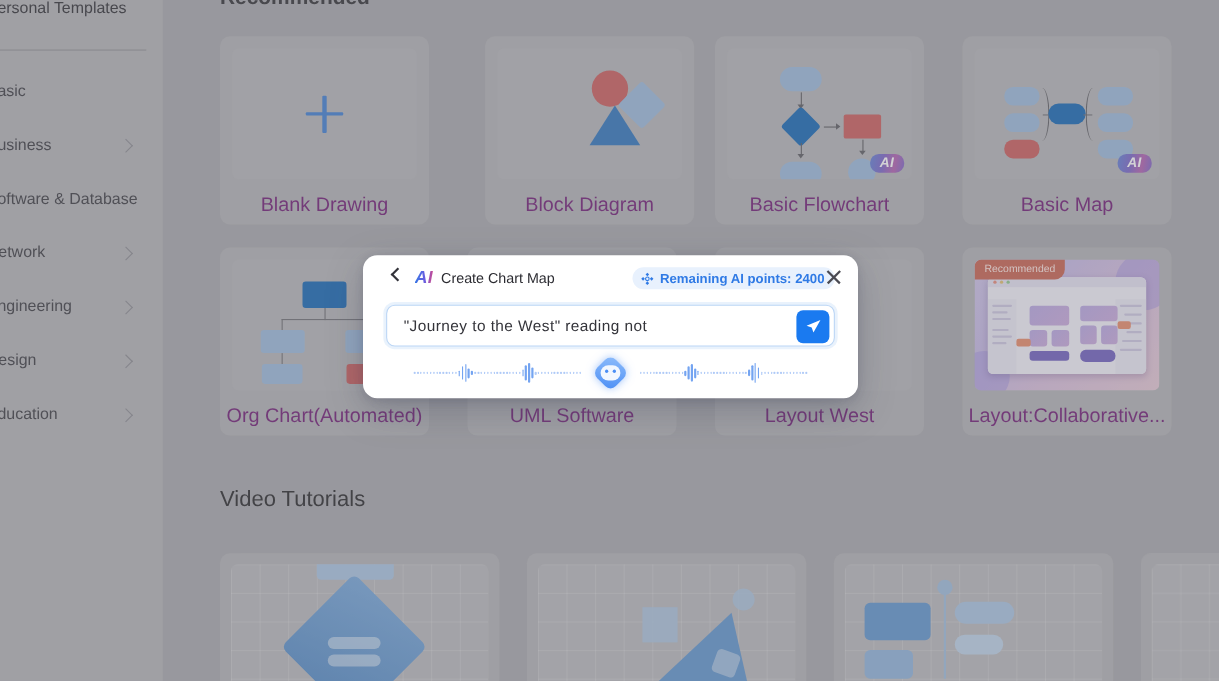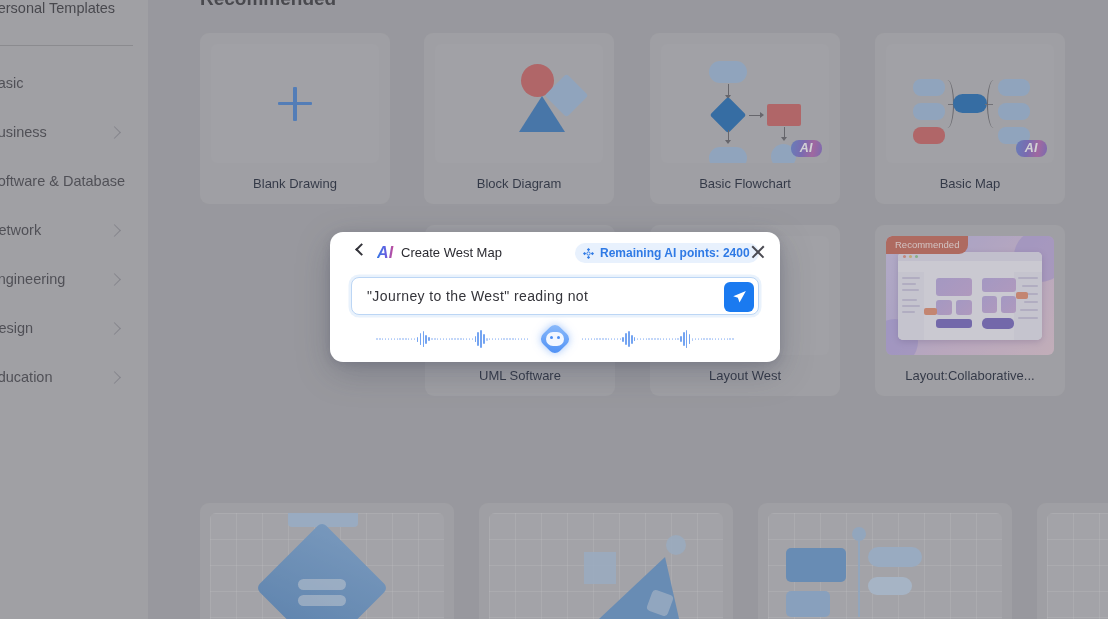--- a/index.html
+++ b/index.html
@@ -55,21 +55,21 @@
   .tcard {
     position: absolute; width: 190px; height: 171px;
     background: #b2b2b6; border-radius: 9px;
     display: flex; flex-direction: column; align-items: center;
   }
   .tcard .thumb {
     position: relative; width: 168px; height: 119px; margin-top: 11px;
     background: #b5b5b9; border-radius: 6px; overflow: hidden;
   }
   .tcard .tlabel {
-    margin-top: 13px; font-size: 13px; color: #0f172a; white-space: nowrap;
+    margin-top: 13px; font-size: 18px; color: #701a75; white-space: nowrap;
   }
   .ai-badge {
     position: absolute; right: 7px; bottom: 6px;
     padding: 1px 9px 2px; border-radius: 8px;
     font-size: 12.5px; font-style: italic; font-weight: 700; color: #fff;
     background: linear-gradient(100deg,#5f7fd6 0%,#7a63c8 38%,#b35fb0 70%,#7a63c8 100%);
     letter-spacing: .4px;
   }
   .rec-badge {
     position: absolute; left: 0px; top: 0px; z-index: 4;
@@ -254,21 +254,21 @@
 
       <div class="sec-title-clip">Recommended</div>
 
       <div class="tcard" style="left:52px; top:33px">
         <div class="thumb">
           <div class="plus"></div>
         </div>
         <div class="tlabel">Blank Drawing</div>
       </div>
 
-      <div class="tcard" style="left:276px; top:33px">
+      <div class="tcard" style="left:293px; top:33px">
         <div class="thumb">
           <div class="bd-circle"></div>
           <div class="bd-dia"></div>
           <div class="bd-tri"></div>
         </div>
         <div class="tlabel">Block Diagram</div>
       </div>
 
       <div class="tcard" style="left:502px; top:33px">
         <div class="thumb">
@@ -301,20 +301,36 @@
           <div class="mm-line" style="left:99px; top:59.5px; width:8px"></div>
           <div class="mm-brace" style="left:101px; top:36px; border-right:none; border-top:none; border-bottom:none;"></div>
           <div class="mm-n" style="left:112px; top:35px"></div>
           <div class="mm-n" style="left:112px; top:59px"></div>
           <div class="mm-n" style="left:112px; top:83px"></div>
           <div class="ai-badge">AI</div>
         </div>
         <div class="tlabel">Basic Map</div>
       </div>
 
+      <div class="tcard" style="left:52px; top:225px">
+        <div class="thumb">
+          <div class="oc-n" style="left:64px; top:20px; width:40px; height:24px; background:#1366b5"></div>
+          <div class="oc-line" style="left:83.5px; top:44px; width:1.4px; height:11px"></div>
+          <div class="oc-line" style="left:45px; top:54px; width:78px; height:1.4px"></div>
+          <div class="oc-line" style="left:45px; top:54px; width:1.4px; height:11px"></div>
+          <div class="oc-line" style="left:122px; top:54px; width:1.4px; height:11px"></div>
+          <div class="oc-n" style="left:26px; top:64px; width:40px; height:21px"></div>
+          <div class="oc-n" style="left:103px; top:64px; width:40px; height:21px"></div>
+          <div class="oc-line" style="left:45px; top:85px; width:1.4px; height:10px"></div>
+          <div class="oc-line" style="left:122px; top:85px; width:1.4px; height:10px"></div>
+          <div class="oc-n" style="left:27px; top:95px; width:37px; height:18px"></div>
+          <div class="oc-n" style="left:104px; top:95px; width:37px; height:18px; background:#cb5b5b"></div>
+        </div>
+        <div class="tlabel">Org Chart(Automated)</div>
+      </div>
 
       <div class="tcard" style="left:277px; top:225px">
         <div class="thumb"></div>
         <div class="tlabel">UML Software</div>
       </div>
 
       <div class="tcard" style="left:502px; top:225px">
         <div class="thumb"></div>
         <div class="tlabel">Layout West</div>
       </div>
@@ -353,20 +369,21 @@
               <div class="cap" style="left:84px; top:66px; width:32px; height:11px; border-radius:5px;"></div>
               <div class="tag" style="left:26px; top:56px; width:13px;"></div>
               <div class="tag" style="left:118px; top:40px; width:12px;"></div>
             </div>
           </div>
           <div class="rec-badge">Recommended</div>
         </div>
         <div class="tlabel">Layout:Collaborative...</div>
       </div>
 
+      <div class="sec-title" style="top:443px">Video Tutorials</div>
 
       <div class="vcard" style="left:52px; top:503px">
         <div class="vthumb">
           <div class="vgrid"></div>
           <div class="v-shape" style="left:78px; top:-6px; width:70px; height:20px; border-radius:4px; background:#a9c4e2;"></div>
           <div class="v-shape" style="left:105px; top:18px; width:14px; height:16px; background:#8fb4dd;"></div>
           <div class="v-shape" style="left:100px; top:32px; width:0;height:0;border-left:12px solid transparent;border-right:12px solid transparent;border-top:12px solid #8fb4dd;"></div>
           <div class="v-shape" style="left:65px; top:28px; width:94px; height:94px; background:linear-gradient(160deg,#76a7db,#4f87c4); transform:rotate(45deg); border-radius:6px;"></div>
           <div class="v-shape" style="left:88px; top:66px; width:48px; height:11px; border-radius:6px; background:rgba(255,255,255,.45);"></div>
           <div class="v-shape" style="left:88px; top:82px; width:48px; height:11px; border-radius:6px; background:rgba(255,255,255,.45);"></div>
@@ -407,21 +424,21 @@
 
     </div>
   </div>
 
   <div id="scrim"></div>
 
   <div id="modal">
     <div class="m-head">
       <div class="back-ic"></div>
       <div class="ai-logo">AI</div>
-      <div class="m-title">Create West Map</div>
+      <div class="m-title">Create Chart Map</div>
 
       <div class="pts-pill">
         <svg width="13" height="13" viewBox="0 0 16 16">
           <path d="M8 1.2 L10 3.2 L8 5.2 L6 3.2 Z" fill="#2f7ae5"></path>
           <path d="M8 10.8 L10 12.8 L8 14.8 L6 12.8 Z" fill="#2f7ae5"></path>
           <path d="M1.2 8 L3.2 6 L5.2 8 L3.2 10 Z" fill="#2f7ae5"></path>
           <path d="M10.8 8 L12.8 6 L14.8 8 L12.8 10 Z" fill="#2f7ae5"></path>
           <circle cx="8" cy="8" r="2" fill="none" stroke="#2f7ae5" stroke-width="1.2"></circle>
         </svg>
         <span class="txt">Remaining AI points: 2400</span>

